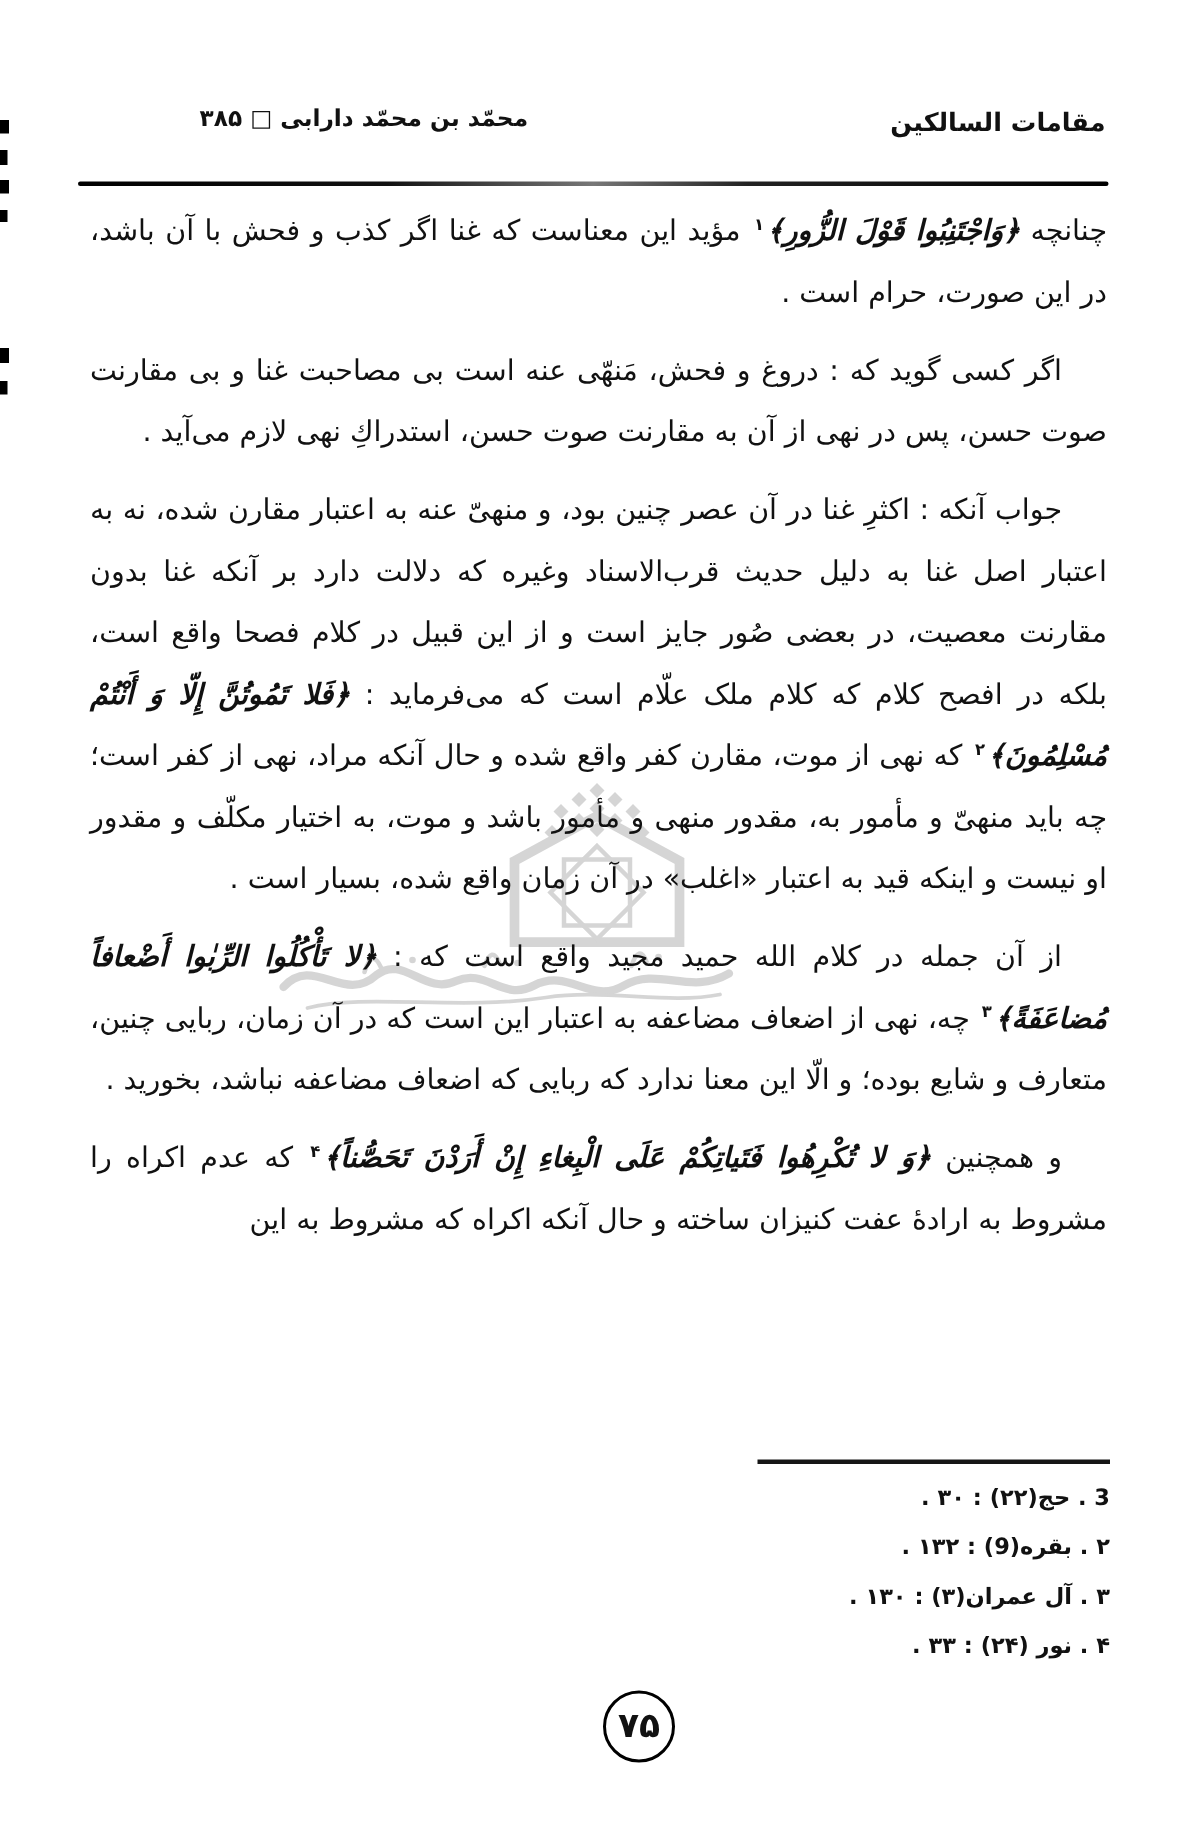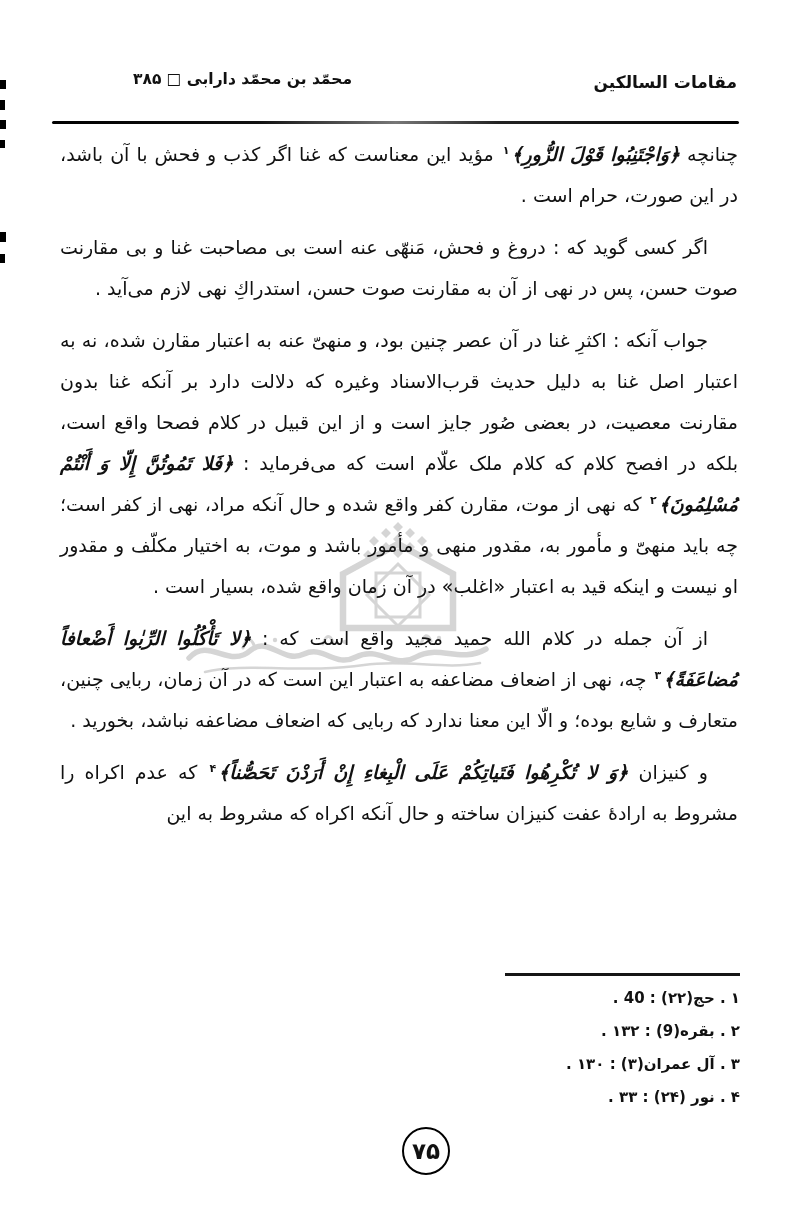--- a/index.html
+++ b/index.html
@@ -102,27 +102,27 @@
     <p class="para">
       <span>اگر کسی گوید که : دروغ و فحش، مَنهّی عنه است بی مصاحبت غنا و بی مقارنت صوت حسن، پس در نهی از آن به مقارنت صوت حسن، استدراكِ نهی لازم می‌آید .</span>
     </p>
     <p class="para">
       <span>جواب آنکه : اکثرِ غنا در آن عصر چنین بود، و منهیّ عنه به اعتبار مقارن شده، نه به اعتبار اصل غنا به دلیل حدیث قرب‌الاسناد وغیره که دلالت دارد بر آنکه غنا بدون مقارنت معصیت، در بعضی صُور جایز است و از این قبیل در کلام فصحا واقع است، بلکه در افصح کلام که کلام ملک علّام است که می‌فرماید : </span><span class="verse">﴿فَلا تَمُوتُنَّ إِلّا وَ أَنْتُمْ مُسْلِمُونَ﴾</span><sup class="fnref">۲</sup><span> که نهی از موت، مقارن کفر واقع شده و حال آنکه مراد، نهی از کفر است؛ چه باید منهیّ و مأمور به، مقدور منهی و مأمور باشد و موت، به اختیار مکلّف و مقدور او نیست و اینکه قید به اعتبار «اغلب» در آن زمان واقع شده، بسیار است .</span>
     </p>
     <p class="para">
       <span>از آن جمله در کلام الله حمید مجید واقع است که : </span><span class="verse">﴿لا تَأْكُلُوا الرِّبٰوا أَضْعافاً مُضاعَفَةً﴾</span><sup class="fnref">۳</sup><span> چه، نهی از اضعاف مضاعفه به اعتبار این است که در آن زمان، ربایی چنین، متعارف و شایع بوده؛ و الّا این معنا ندارد که ربایی که اضعاف مضاعفه نباشد، بخورید .</span>
     </p>
     <p class="para">
-      <span>و کنیزان </span><span class="verse">﴿وَ لا تُكْرِهُوا فَتَياتِكُمْ عَلَى الْبِغاءِ إِنْ أَرَدْنَ تَحَصُّناً﴾</span><sup class="fnref">۴</sup><span> که عدم اکراه را مشروط به ارادهٔ عفت کنیزان ساخته و حال آنکه اکراه که مشروط به این</span>
+      <span>و همچنین </span><span class="verse">﴿وَ لا تُكْرِهُوا فَتَياتِكُمْ عَلَى الْبِغاءِ إِنْ أَرَدْنَ تَحَصُّناً﴾</span><sup class="fnref">۴</sup><span> که عدم اکراه را مشروط به ارادهٔ عفت کنیزان ساخته و حال آنکه اکراه که مشروط به این</span>
     </p>
   </main>
 
   <div class="footnote-rule"></div>
   <ul class="footnotes">
-    <li>۱ . حج(۲۲) : 40 .</li>
+    <li>3 . حج(۲۲) : ۳۰ .</li>
     <li>۲ . بقره(9) : ۱۳۲ .</li>
     <li>۳ . آل عمران(۳) : ۱۳۰ .</li>
     <li>۴ . نور (۲۴) : ۳۳ .</li>
   </ul>
 
   <div class="page-number-circle">
     <span>۷۵</span>
   </div>
 
 </div>

